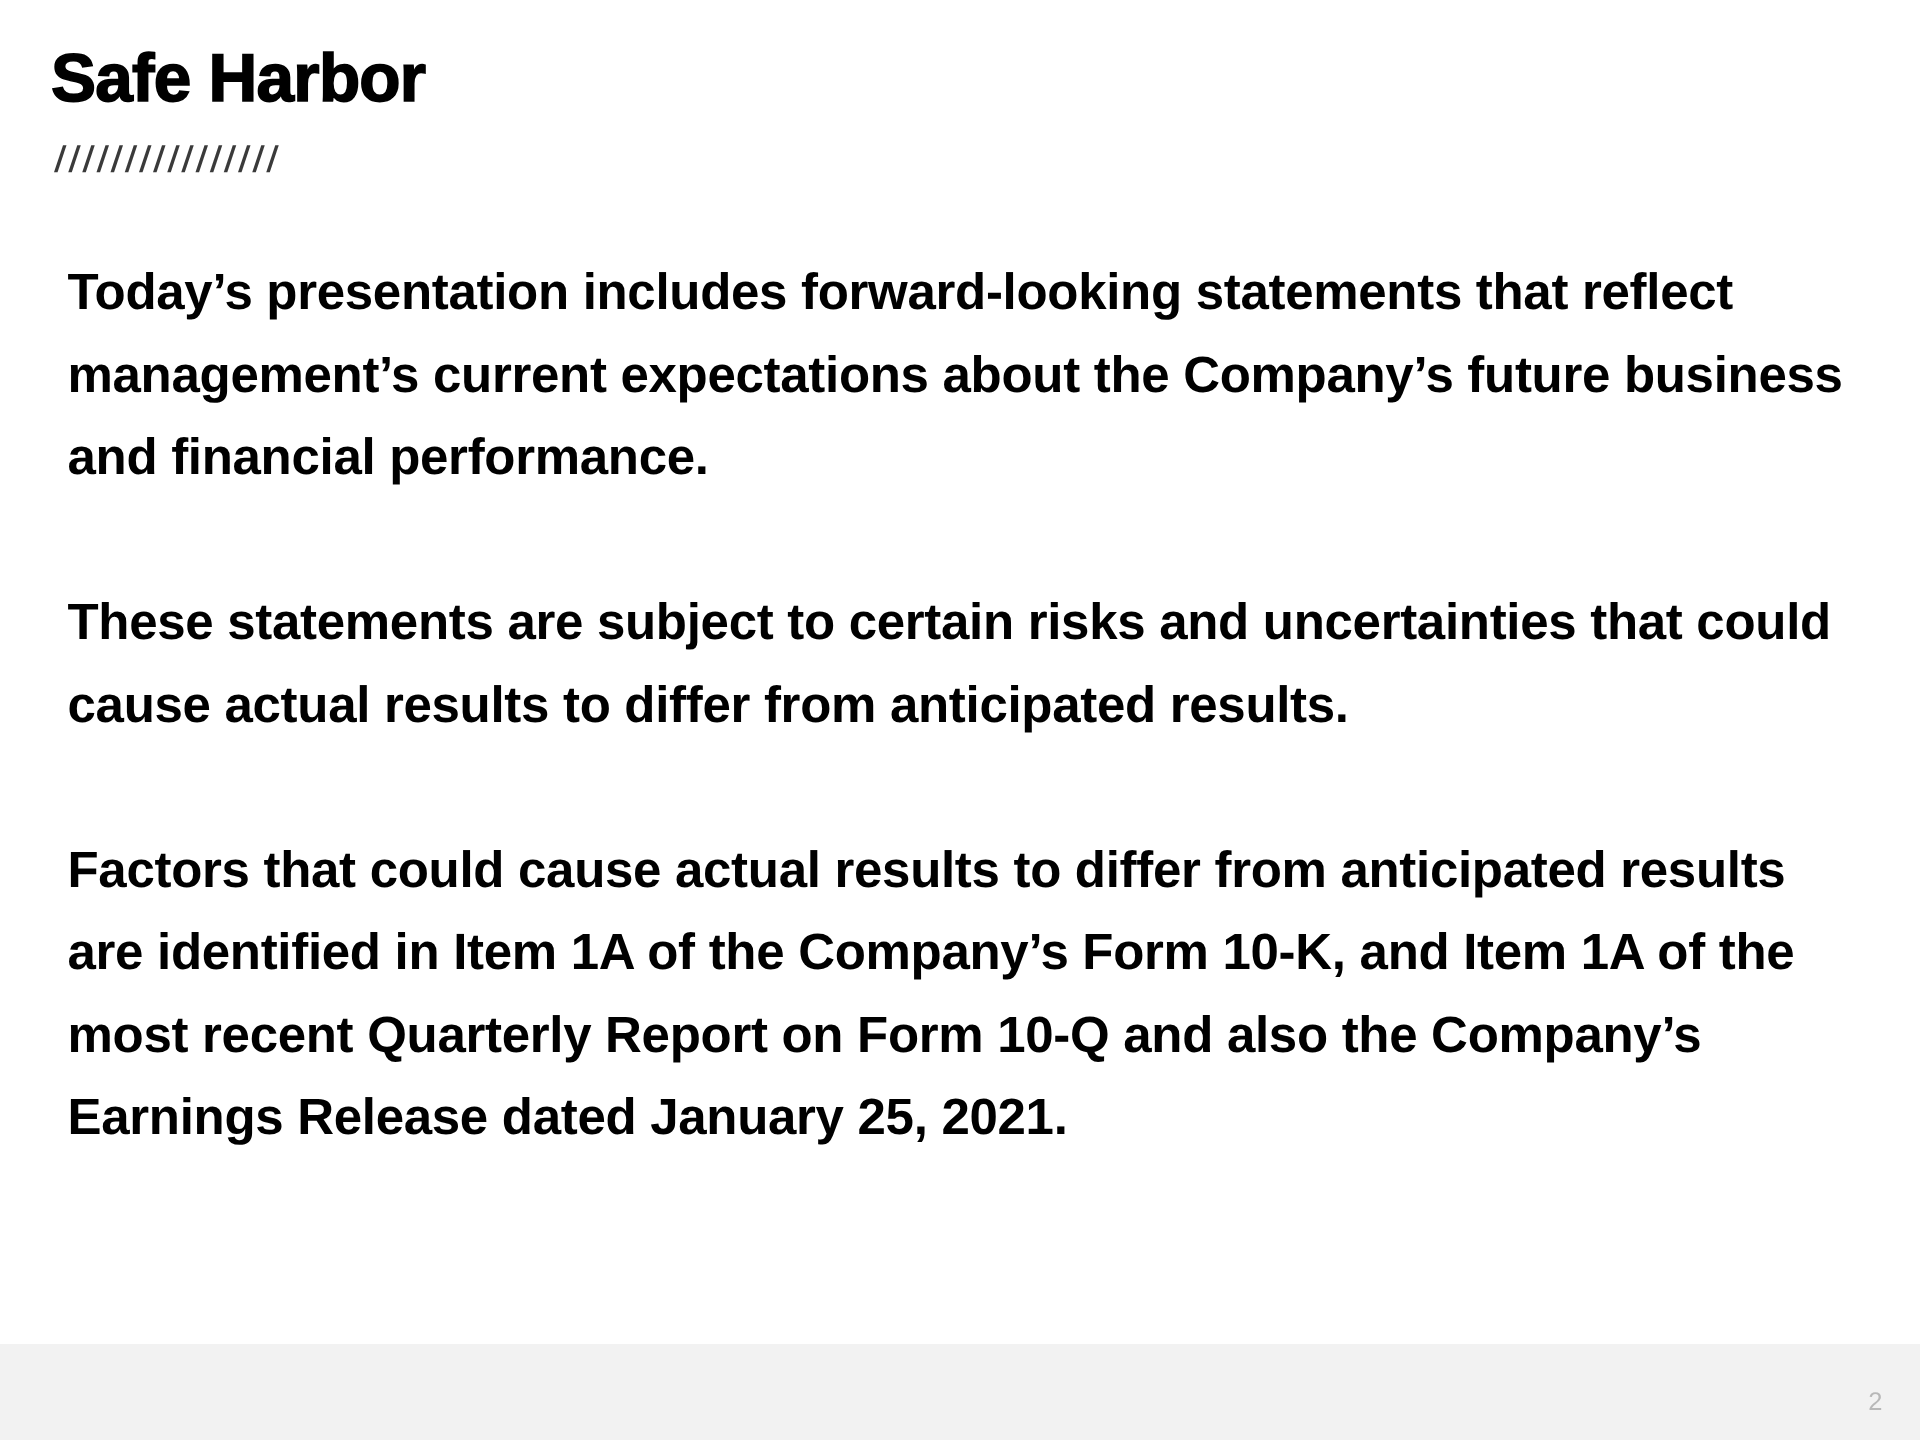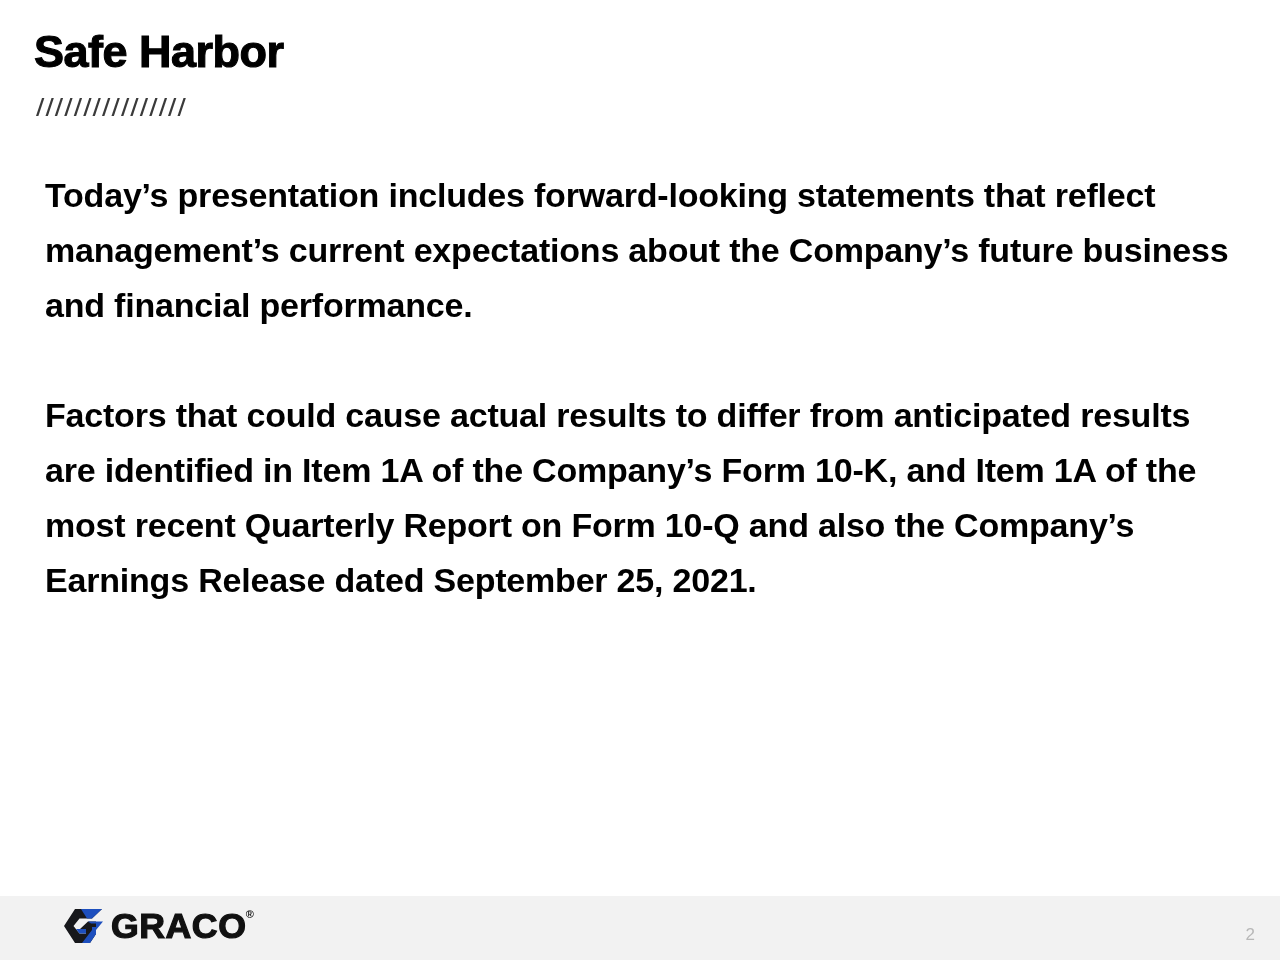--- a/index.html
+++ b/index.html
@@ -139,32 +139,22 @@
 <body>
 
 <div class="slide">
 
   <div class="slide-title">Safe Harbor</div>
 
   <div class="title-rule">////////////////</div>
 
   <div class="body-copy">
     <p class="para">Today’s presentation includes forward-looking statements that reflect management’s current expectations about the Company’s future business and financial performance.</p>
-    <p class="para">Factors that could cause actual results to differ from anticipated results are identified in Item 1A of the Company’s Form 10-K, and Item 1A of the most recent Quarterly Report on Form 10-Q and also the Company’s Earnings Release dated September 25, 2021.</p>
+    <p class="para">These statements are subject to certain risks and uncertainties that could cause actual results to differ from anticipated results.</p>
+    <p class="para">Factors that could cause actual results to differ from anticipated results are identified in Item 1A of the Company’s Form 10-K, and Item 1A of the most recent Quarterly Report on Form 10-Q and also the Company’s Earnings Release dated January 25, 2021.</p>
   </div>
 
   <div class="footer-bar"></div>
 
-  <div class="logo-wrap">
-    <svg class="logo-mark" viewBox="0 0 42 34">
-      <polygon points="13,0 40,0 30,9.5 17.5,9.5 11.5,17 17.5,24.5 24,24.5 24,20 18,20 26,12.5 34,12.5 34,25 28,34 13,34 2,17" fill="#17181c"></polygon>
-      <polygon points="19,0 40,0 30,9.5 25,9.5" fill="#1d4fbe"></polygon>
-      <polygon points="26,12.5 41,12.5 34,21 34,14.5 29,14.5" fill="#1d4fbe"></polygon>
-      <polygon points="34,18 34,25 28,34 20,34 30,21 30,18" fill="#1d4fbe"></polygon>
-      <polygon points="24,20 24,24.5 17.5,24.5 14,20" fill="#1d4fbe"></polygon>
-    </svg>
-    <span class="logo-word">GRACO</span>
-    <span class="logo-reg">®</span>
-  </div>
 
   <div class="page-number">2</div>
 
 </div>
 
 </body></html>

